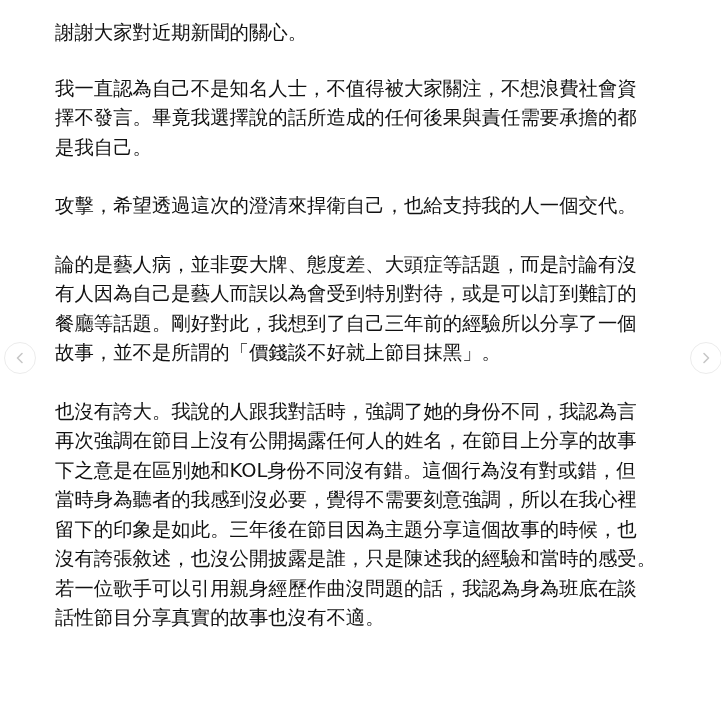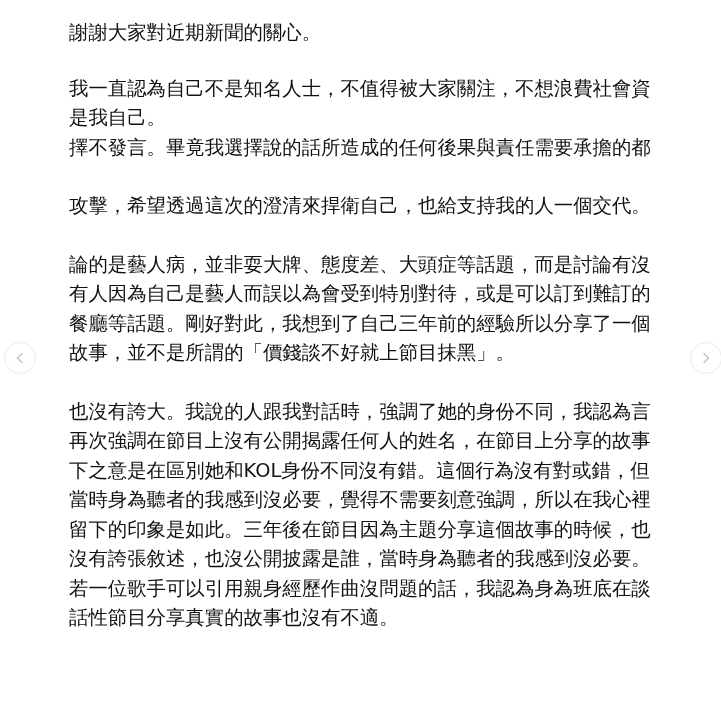--- a/index.html
+++ b/index.html
@@ -15,21 +15,21 @@
       font-family: "DejaVu Sans", "Liberation Sans", sans-serif;
       color: #111111;
     }
     .page {
       position: absolute;
       left: 55px;
       top: 18px;
       width: 612px;
     }
     .para {
-      margin: 14px;
+      margin: 0;
       font-size: 19.4px;
       line-height: 29.5px;
       letter-spacing: 0px;
       word-break: break-all;
       white-space: normal;
     }
     .para .line {
       display: block;
       white-space: nowrap;
     }
@@ -57,39 +57,39 @@
   </style>
 </head>
 <body>
 
 <div class="page">
   <p class="para p1">
     <span class="line">謝謝大家對近期新聞的關心。</span>
   </p>
   <p class="para p2">
     <span class="line">我一直認為自己不是知名人士，不值得被大家關注，不想浪費社會資</span>
+    <span class="line">擇不發言。畢竟我選擇說的話所造成的任何後果與責任需要承擔的都</span>
     <span class="line">是我自己。</span>
-    <span class="line">擇不發言。畢竟我選擇說的話所造成的任何後果與責任需要承擔的都</span>
   </p>
   <p class="para p3">
     <span class="line">攻擊，希望透過這次的澄清來捍衛自己，也給支持我的人一個交代。</span>
   </p>
   <p class="para p4">
     <span class="line">論的是藝人病，並非耍大牌、態度差、大頭症等話題，而是討論有沒</span>
     <span class="line">有人因為自己是藝人而誤以為會受到特別對待，或是可以訂到難訂的</span>
     <span class="line">餐廳等話題。剛好對此，我想到了自己三年前的經驗所以分享了一個</span>
     <span class="line">故事，並不是所謂的「價錢談不好就上節目抹黑」。</span>
   </p>
   <p class="para p5">
     <span class="line">也沒有誇大。我說的人跟我對話時，強調了她的身份不同，我認為言</span>
     <span class="line">再次強調在節目上沒有公開揭露任何人的姓名，在節目上分享的故事</span>
     <span class="line">下之意是在區別她和KOL身份不同沒有錯。這個行為沒有對或錯，但</span>
     <span class="line">當時身為聽者的我感到沒必要，覺得不需要刻意強調，所以在我心裡</span>
     <span class="line">留下的印象是如此。三年後在節目因為主題分享這個故事的時候，也</span>
-    <span class="line">沒有誇張敘述，也沒公開披露是誰，當時身為聽者的我感到沒必要。</span>
+    <span class="line">沒有誇張敘述，也沒公開披露是誰，只是陳述我的經驗和當時的感受。</span>
     <span class="line">若一位歌手可以引用親身經歷作曲沒問題的話，我認為身為班底在談</span>
     <span class="line">話性節目分享真實的故事也沒有不適。</span>
   </p>
 </div>
 
 <div class="nav-arrow nav-left">
   <svg viewBox="0 0 12 12">
     <polyline points="8,1.5 3.5,6 8,10.5" fill="none" stroke="#c7c7c7" stroke-width="1.6" stroke-linecap="round" stroke-linejoin="round"></polyline>
   </svg>
 </div>

